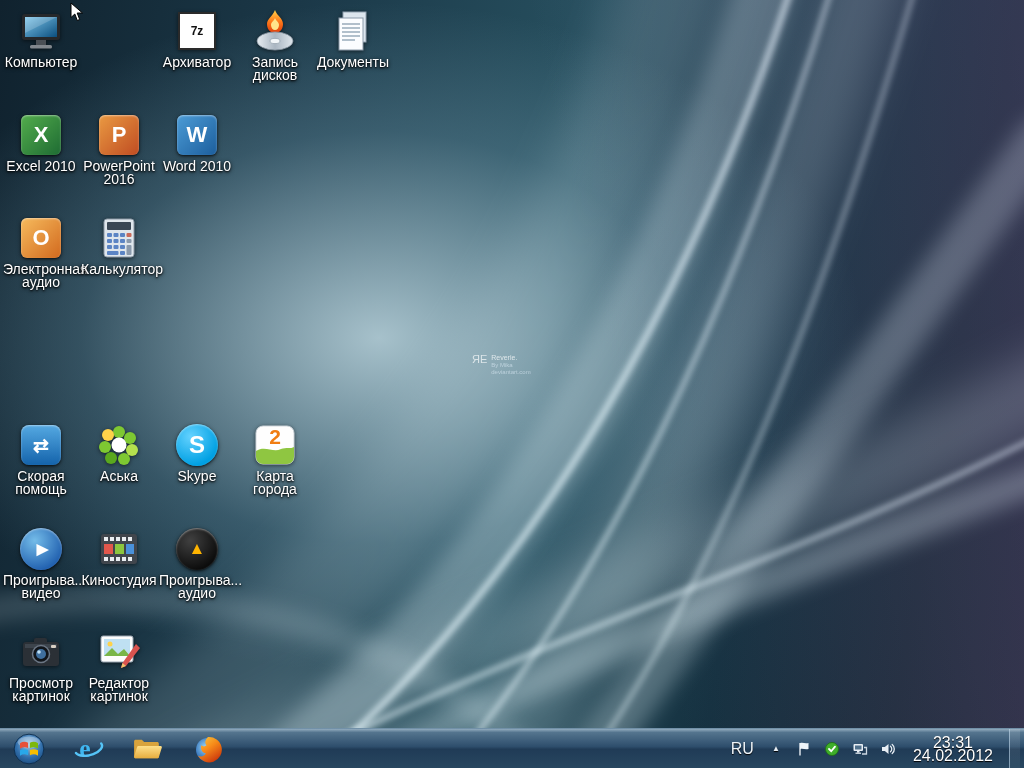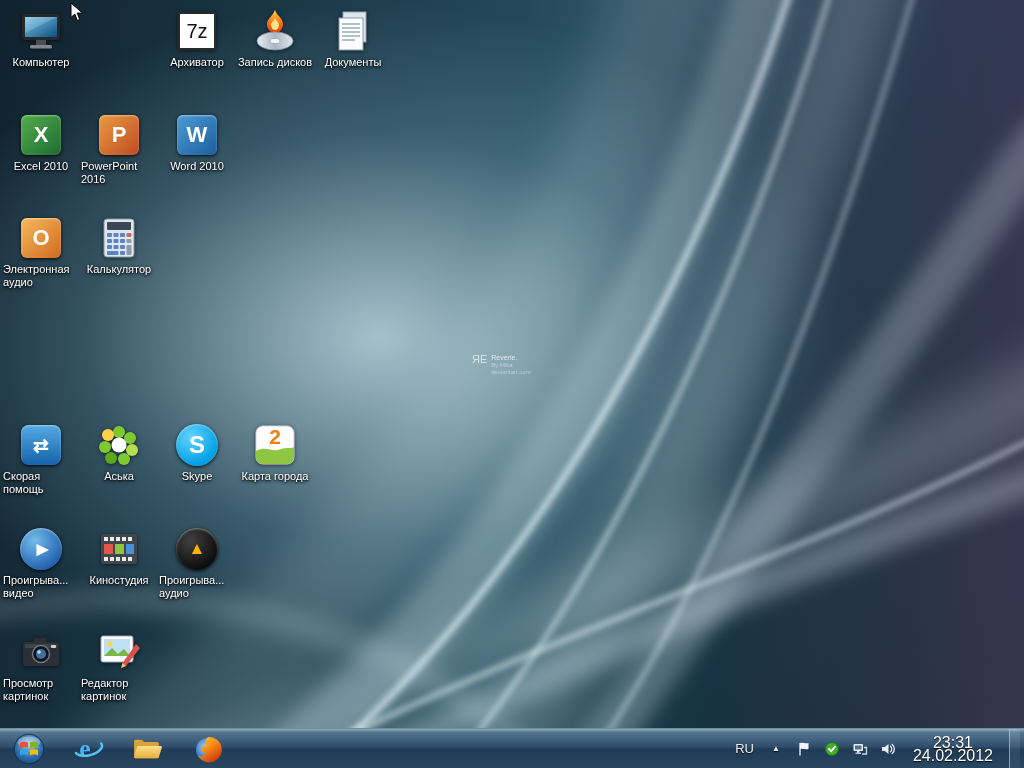--- a/index.html
+++ b/index.html
@@ -9,27 +9,27 @@
       radial-gradient(ellipse 620px 430px at 37% 44%, rgba(190,215,224,.85), rgba(110,150,168,.35) 48%, rgba(20,45,60,0) 78%),
       linear-gradient(100deg,#10222e 0%,#1c3a4a 28%,#27505f 52%,#153140 72%,#1a2836 88%,#222638 100%);}
   .swirls{position:absolute;inset:0;display:block}
   .tint{position:absolute;inset:0;background:linear-gradient(78deg,transparent 58%,rgba(150,130,190,.14) 84%,rgba(125,105,165,.26) 100%);pointer-events:none}
 
   
   .icons-grid{position:absolute;left:2px;top:6px;display:grid;grid-template-columns:repeat(5,78px);grid-auto-rows:103.5px}
   .tile{display:flex;flex-direction:column;align-items:center;padding-top:3px;cursor:default}
   .ic{width:44px;height:44px;display:flex;align-items:center;justify-content:center;filter:drop-shadow(0 1px 2px rgba(0,0,0,.55))}
   .ic svg{display:block}
-  .lbl{margin-top:3px;font-size:11px;line-height:13px;color:#fff;max-width:76px;
+  .lbl{margin-top:3px;font-size:14px;line-height:13px;color:#fff;text-align:center;max-width:76px;
        text-shadow:0 1px 2px #000,0 1px 4px rgba(0,0,0,.9)}
 
   
   .sq{display:flex;align-items:center;justify-content:center;font-weight:bold;color:#fff;
       box-shadow:inset 0 1px 2px rgba(255,255,255,.45),0 1px 2px rgba(0,0,0,.45)}
-  .ic7z{width:38px;height:38px;background:#fff;border:2px solid #2a2a2a;color:#111;font-size:20px;font-weight:normal;
+  .ic7z{width:38px;height:38px;background:#fff;border:2px solid #2a2a2a;color:#111;font-size:12px;font-weight:bold;
         display:flex;align-items:center;justify-content:center}
   .excel{width:40px;height:40px;border-radius:6px;font-size:22px;background:linear-gradient(135deg,#53ad4c,#1e6b33)}
   .ppt{width:40px;height:40px;border-radius:6px;font-size:22px;background:linear-gradient(135deg,#ea9a42,#bf4c22)}
   .word{width:40px;height:40px;border-radius:6px;font-size:22px;background:linear-gradient(135deg,#4c9cd6,#1c5e9d)}
   .outlook{width:40px;height:40px;border-radius:6px;font-size:22px;background:linear-gradient(135deg,#f6bb5d,#d2691e)}
   .tv{width:40px;height:40px;border-radius:8px;font-size:19px;background:linear-gradient(180deg,#55a9e2,#1463ab)}
   .skype{width:42px;height:42px;border-radius:50%;font-size:24px;background:radial-gradient(circle at 35% 30%,#64d2ff,#00a0e3 72%)}
   .vid{width:42px;height:42px;border-radius:50%;background:radial-gradient(circle at 35% 30%,#74bce9,#1e5dad 78%);
        color:#fff;font-size:15px}
   .vid span{margin-left:3px}
@@ -46,21 +46,21 @@
   .wm-sub{font-size:6px;color:rgba(220,235,245,.75);line-height:7px}
 
   
   .taskbar{position:absolute;left:0;bottom:0;width:1024px;height:40px;display:flex;align-items:center;
     border-top:1px solid rgba(175,205,228,.55);
     background:linear-gradient(180deg,#92abbe 0%,#54748e 9%,#2e4e6c 45%,#203b56 52%,#284760 100%)}
   .taskbar button{background:none;border:none;height:40px;display:flex;align-items:center;justify-content:center;cursor:default}
   .start{width:58px}
   .tb-app{width:60px}
   .tray{margin-left:auto;display:flex;align-items:center;gap:10px;padding-right:4px;height:40px}
-  .lang{font-size:13px;color:#eef4f9;text-shadow:0 1px 1px #000;padding:0 3px}
+  .lang{font-size:16px;color:#eef4f9;text-shadow:0 1px 1px #000;padding:0 3px}
   .chev{font-size:8px;color:#e8eef4;text-shadow:0 1px 1px #000;width:16px}
   .tray .ticon{width:18px;height:18px;padding:0}
   .clock{font-size:16px;line-height:13px;color:#fff;text-align:center;text-shadow:0 1px 1px #000;padding:0 6px}
   .show-desktop{width:11px;height:40px;border-left:1px solid rgba(190,215,235,.6);
     background:linear-gradient(180deg,rgba(255,255,255,.12),rgba(255,255,255,.03))}
 
   .cursor{position:absolute;left:70px;top:2px;pointer-events:none}
 </style>
 </head>
 <body>

